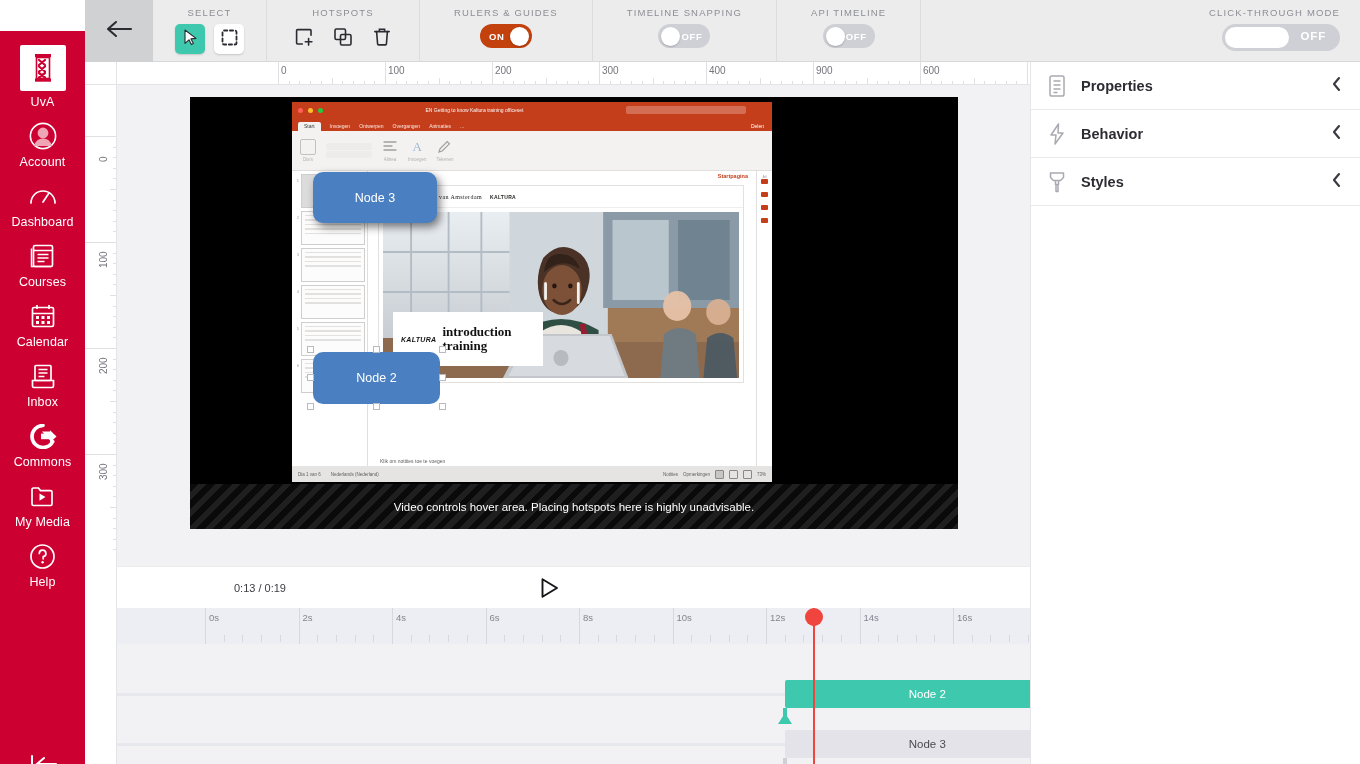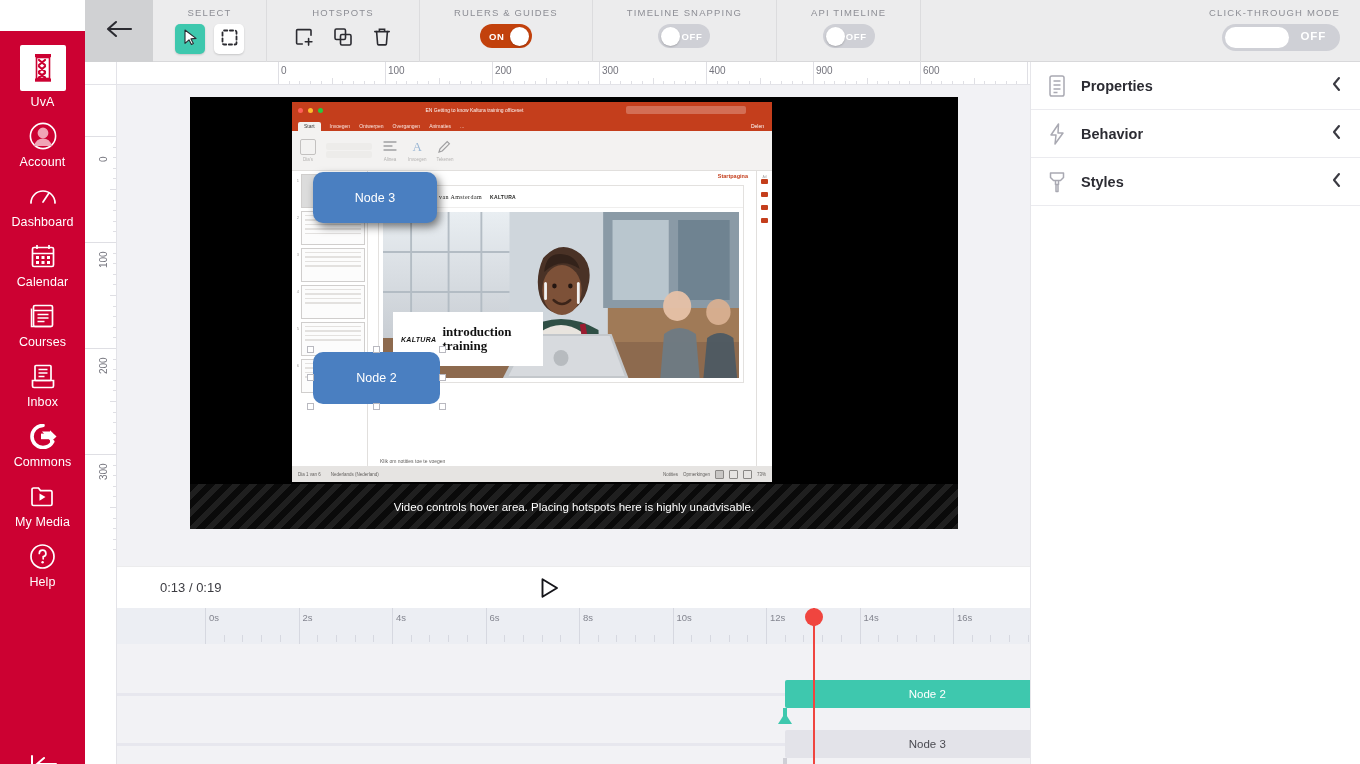--- a/index.html
+++ b/index.html
@@ -175,21 +175,21 @@
   #node2 { left: 228px; top: 352px; width: 127px; height: 52px; }
   #node2sel { position: absolute; left: 222px; top: 346px; width: 139px; height: 64px; }
   .handle { position: absolute; width: 7px; height: 7px; background: #fff; border: 1px solid #b9b9c0; }
 
   
   #transport {
     position: absolute; left: 32px; top: 504px; width: 913px; height: 42px;
     background: #fff; border-top: 1px solid #ececed;
     display: flex; align-items: center;
   }
-  #timecode { font-size: 13px; color: #3c3c42; margin-left: 43px; }
+  #timecode { font-size: 11px; color: #3c3c42; margin-left: 117px; }
   #playbtn { position: absolute; left: 420px; top: 9px; cursor: pointer; }
 
   
   #timeline { position: absolute; left: 32px; top: 504px; width: 913px; height: 198px; }
   #tl-ruler { position: absolute; left: 0; top: 42px; width: 913px; height: 36px; background: #eceef3; overflow: hidden; }
   .ttick { position: absolute; background: #d6d8e0; }
   .tlabel { position: absolute; font-size: 9.5px; color: #83858f; top: 4px; }
   #tl-tracks { position: absolute; left: 0; top: 78px; width: 913px; height: 120px; background: #f2f2f5; }
   .guide { position: absolute; left: 0; width: 913px; height: 3px; background: #e7e7ee; }
   .clip {
@@ -268,44 +268,44 @@
           <path d="M3 20a12 12 0 0 1 24 0"></path>
           <path d="M15 19 L21 10"></path>
         </svg>
       </div>
       <div class="lbl">Dashboard</div>
     </div>
 
     <div class="nav-item">
       <div class="ic">
         <svg width="26" height="27" viewBox="0 0 26 27" fill="none" stroke="#fff" stroke-width="1.7">
+          <rect x="3.5" y="2.5" width="19" height="21" rx="1.5"></rect>
+          <path d="M3.5 7.5h19M7.5 11.5h11M7.5 15h11M7.5 18.5h7"></path>
+          <path d="M1.5 5.5v18h20" stroke-width="1.5"></path>
+        </svg>
+      </div>
+      <div class="lbl">Courses</div>
+    </div>
+
+    <div class="nav-item">
+      <div class="ic">
+        <svg width="26" height="27" viewBox="0 0 26 27" fill="none" stroke="#fff" stroke-width="1.7">
           <rect x="2.5" y="4.5" width="21" height="19" rx="1.5"></rect>
           <path d="M2.5 10.5h21M7 2v4M19 2v4"></path>
           <g fill="#fff" stroke="none">
             <rect x="6" y="13" width="3" height="3"></rect>
               <rect x="11.5" y="13" width="3" height="3"></rect>
               <rect x="17" y="13" width="3" height="3"></rect>
             <rect x="6" y="18" width="3" height="3"></rect>
               <rect x="11.5" y="18" width="3" height="3"></rect>
               <rect x="17" y="18" width="3" height="3"></rect>
           </g>
         </svg>
       </div>
       <div class="lbl">Calendar</div>
-    </div>
-
-    <div class="nav-item">
-      <div class="ic">
-        <svg width="26" height="27" viewBox="0 0 26 27" fill="none" stroke="#fff" stroke-width="1.7">
-          <rect x="3.5" y="2.5" width="19" height="21" rx="1.5"></rect>
-          <path d="M3.5 7.5h19M7.5 11.5h11M7.5 15h11M7.5 18.5h7"></path>
-          <path d="M1.5 5.5v18h20" stroke-width="1.5"></path>
-        </svg>
-      </div>
-      <div class="lbl">Courses</div>
     </div>
 
     <div class="nav-item">
       <div class="ic">
         <svg width="26" height="27" viewBox="0 0 26 27" fill="none" stroke="#fff" stroke-width="1.7">
           <rect x="5" y="2.5" width="16" height="15" rx="1"></rect>
           <path d="M8.5 6.5h9M8.5 10h9M8.5 13.5h6"></path>
           <path d="M2.5 17.5h21v5.5a1.5 1.5 0 0 1-1.5 1.5H4a1.5 1.5 0 0 1-1.5-1.5z"></path>
         </svg>
       </div>

